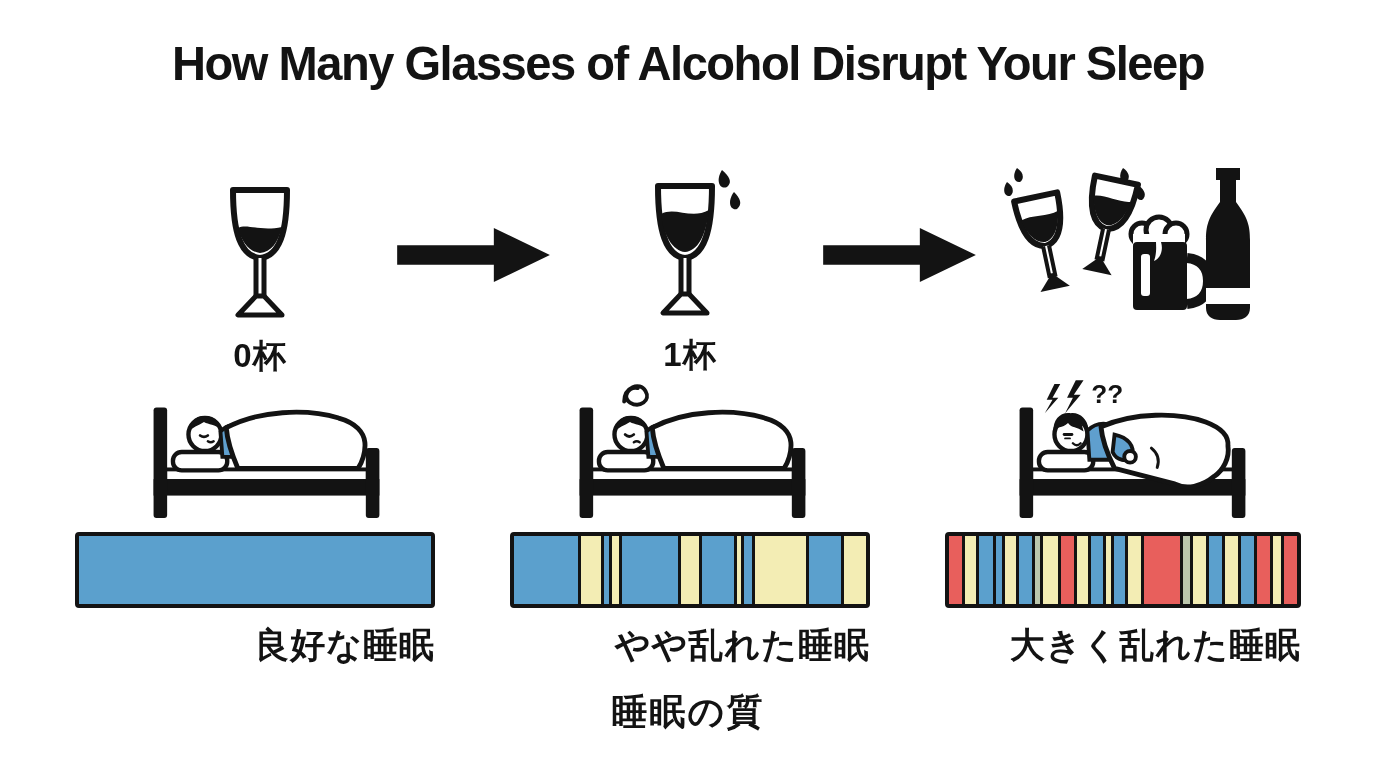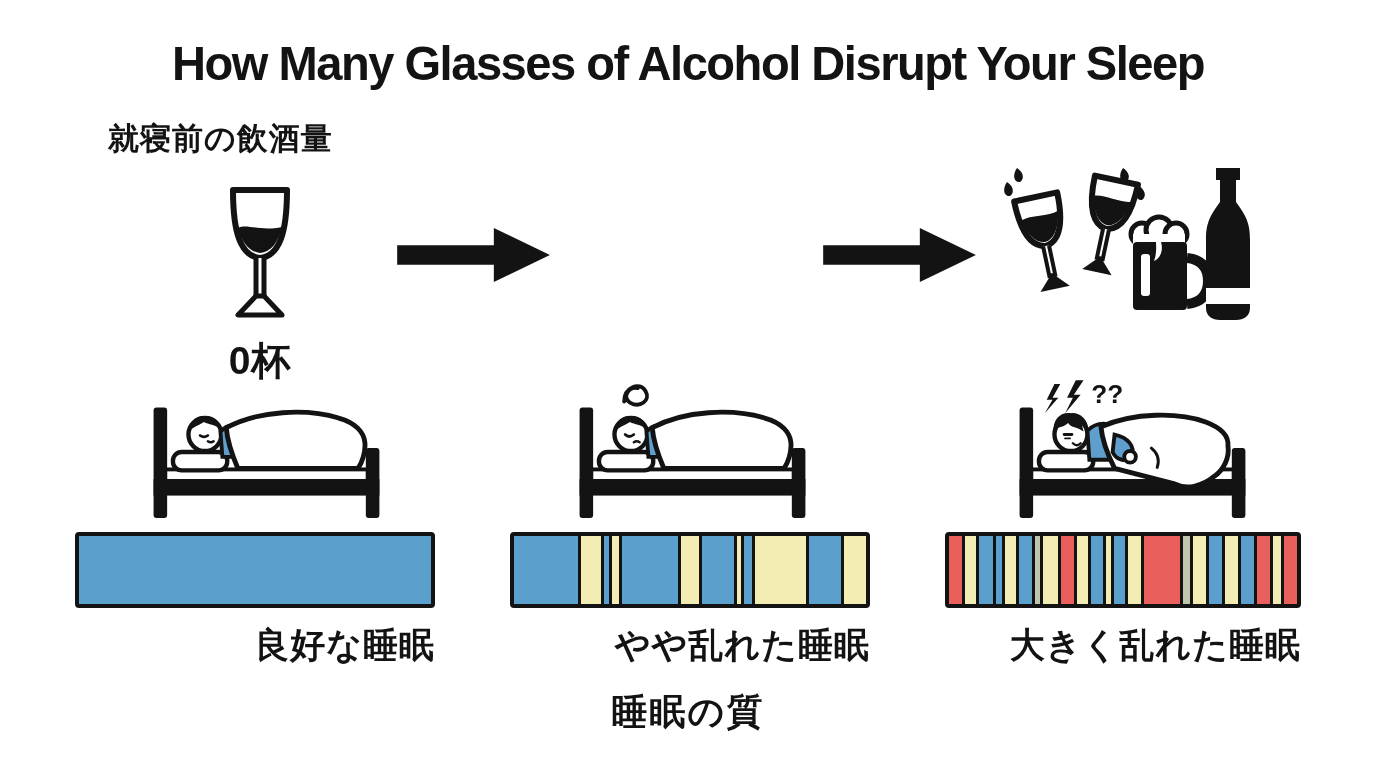--- a/index.html
+++ b/index.html
@@ -12,54 +12,64 @@
     font-size:48px;font-weight:800;letter-spacing:-1.5px;transform:scaleX(0.98);
   }
   .subtitle-top{
     position:absolute;left:108px;top:118px;font-size:31px;font-weight:800;letter-spacing:1px;
   }
   .subtitle-bottom{
     position:absolute;top:688px;left:0;right:0;text-align:center;
     font-size:36px;font-weight:800;letter-spacing:2px;
   }
   .drink-col{position:absolute;display:flex;flex-direction:column;align-items:center;}
-  .drink-label{font-size:39px;font-weight:800;margin-top:2px;letter-spacing:1px;}
+  .drink-label{font-size:33px;font-weight:800;margin-top:2px;letter-spacing:1px;}
   .arrow{position:absolute;top:226px;}
   .bed{position:absolute;top:378px;}
   .bar{
     position:absolute;top:532px;height:76px;box-sizing:border-box;
     border:4px solid #131313;border-radius:4px;display:flex;overflow:hidden;background:#fff;
   }
   .bar .seg{height:100%;}
   .quality-label{
     position:absolute;top:622px;text-align:right;font-size:35px;font-weight:800;letter-spacing:1px;
   }
 </style>
 </head>
 <body>
 
 <div class="canvas">
 
   <div class="title">How Many Glasses of Alcohol Disrupt Your Sleep</div>
-  <div class="subtitle-top">就寝前の飲酒量</div>
 
   <div class="drink-col" style="left:170px;top:182px;width:180px;">
     <svg width="110" height="150" viewBox="0 0 110 150">
       <path d="M28 8 C28 52 36 74 55 76 C74 74 82 52 82 8 Z" fill="#fff" stroke="#131313" stroke-width="6" stroke-linejoin="round"></path>
       <path d="M33 46 C42 41 55 50 77 45 C73 61 66 70 55 71 C44 70 36 59 33 46 Z" fill="#131313"></path>
       <path d="M51 76 L51 116 L59 116 L59 76" fill="#fff" stroke="#131313" stroke-width="5"></path>
       <path d="M51 114 L33 133 L77 133 L59 114 Z" fill="#fff" stroke="#131313" stroke-width="5" stroke-linejoin="round"></path>
     </svg>
     <div class="drink-label">0杯</div>
   </div>
 
   <svg class="arrow" style="left:392px;" width="165" height="58" viewBox="0 0 160 60">
     <polygon points="0,20 100,20 100,2 158,30 100,58 100,40 0,40" fill="#131313"></polygon>
   </svg>
 
+  <div class="drink-col" style="left:600px;top:168px;width:180px;">
+    <svg width="120" height="163" viewBox="0 0 120 163">
+      <path d="M92 2 C99 8 103 14 97 19 C90 22 85 13 92 2 Z" fill="#131313"></path>
+      <path d="M104 24 C110 30 113 36 107 41 C100 43 97 33 104 24 Z" fill="#131313"></path>
+      <path d="M28 18 C28 64 36 88 55 90 C74 88 82 64 82 18 Z" fill="#fff" stroke="#131313" stroke-width="6" stroke-linejoin="round"></path>
+      <path d="M31 46 C45 38 61 52 79 42 C76 69 67 83 55 84 C43 83 33 67 31 46 Z" fill="#131313"></path>
+      <path d="M51 90 L51 128 L59 128 L59 90" fill="#fff" stroke="#131313" stroke-width="5"></path>
+      <path d="M51 126 L33 145 L77 145 L59 126 Z" fill="#fff" stroke="#131313" stroke-width="5" stroke-linejoin="round"></path>
+    </svg>
+    <div class="drink-label">1杯</div>
+  </div>
 
   <svg class="arrow" style="left:818px;" width="165" height="58" viewBox="0 0 160 60">
     <polygon points="0,20 100,20 100,2 158,30 100,58 100,40 0,40" fill="#131313"></polygon>
   </svg>
 
   <div class="drink-col" style="left:1000px;top:166px;width:270px;">
     <svg width="265" height="172" viewBox="0 0 265 172">
 
       <path d="M4 16 C10 20 12 26 7 30 C1 31 -1 23 4 16 Z" fill="#131313"></path>
       <path d="M14 2 C20 6 22 12 17 16 C11 17 9 9 14 2 Z" fill="#131313"></path>

